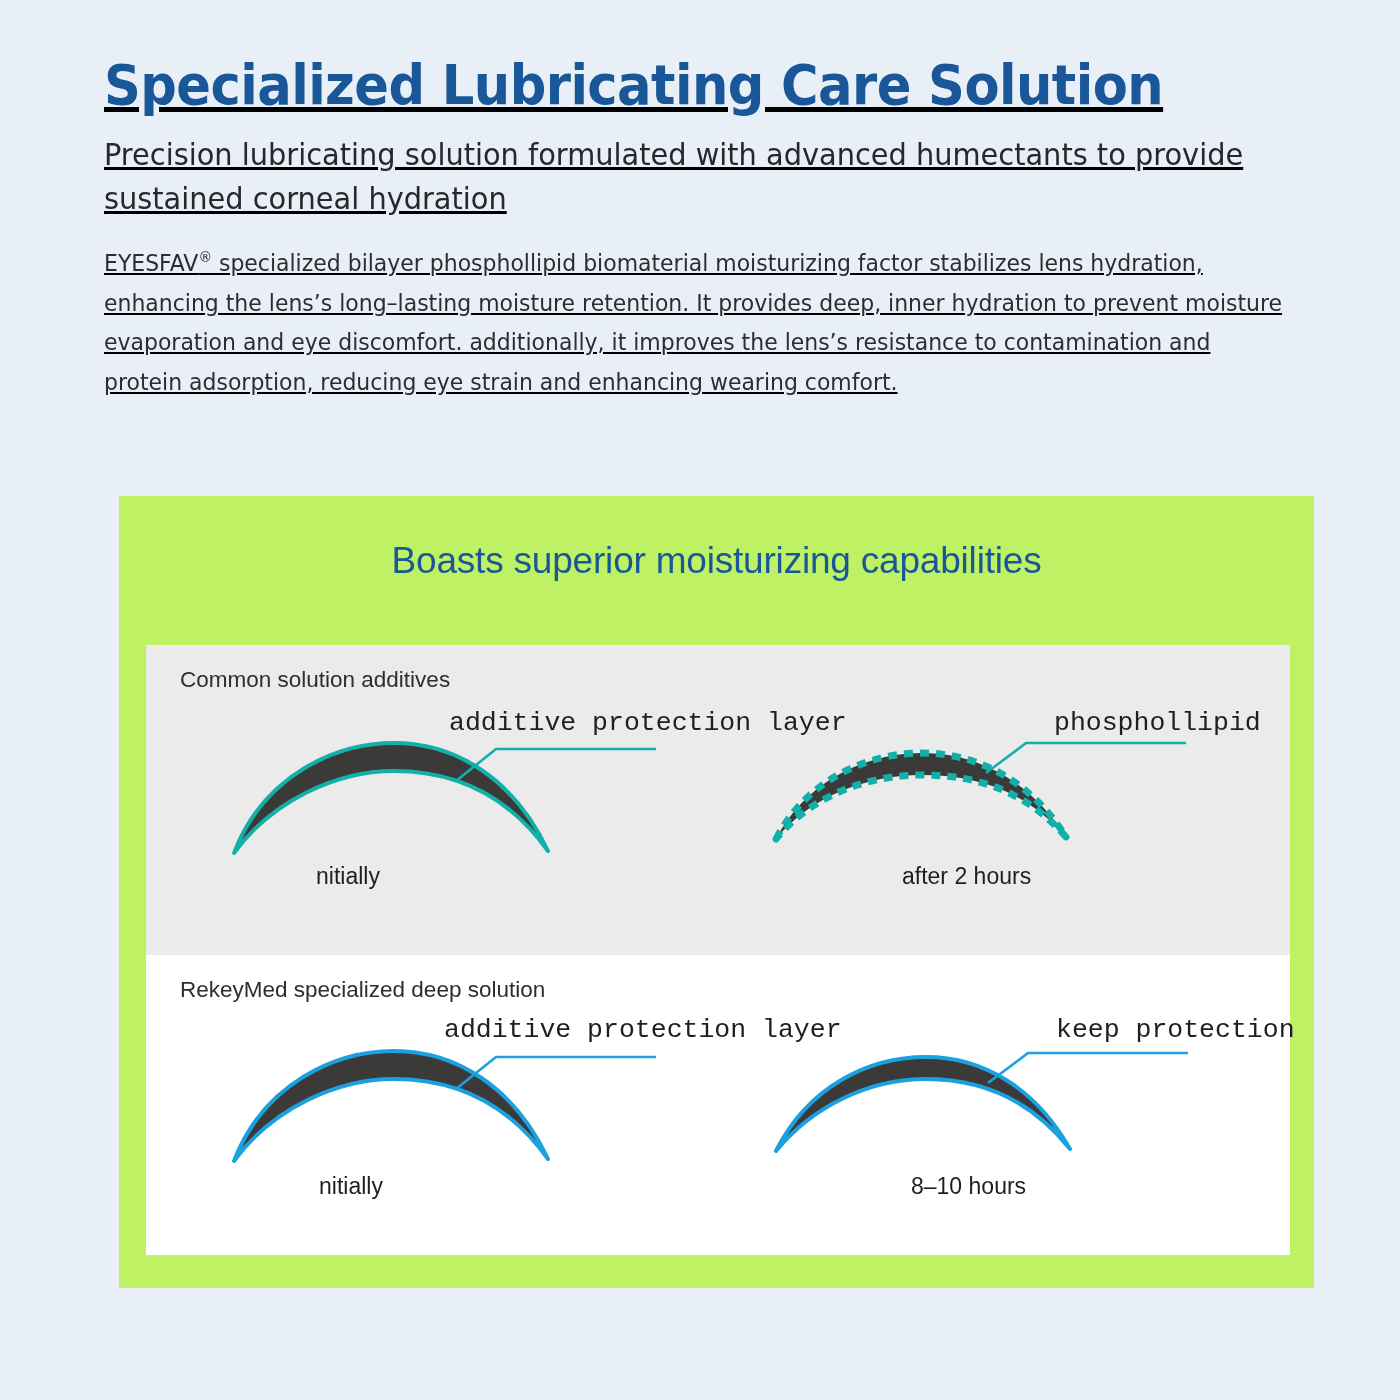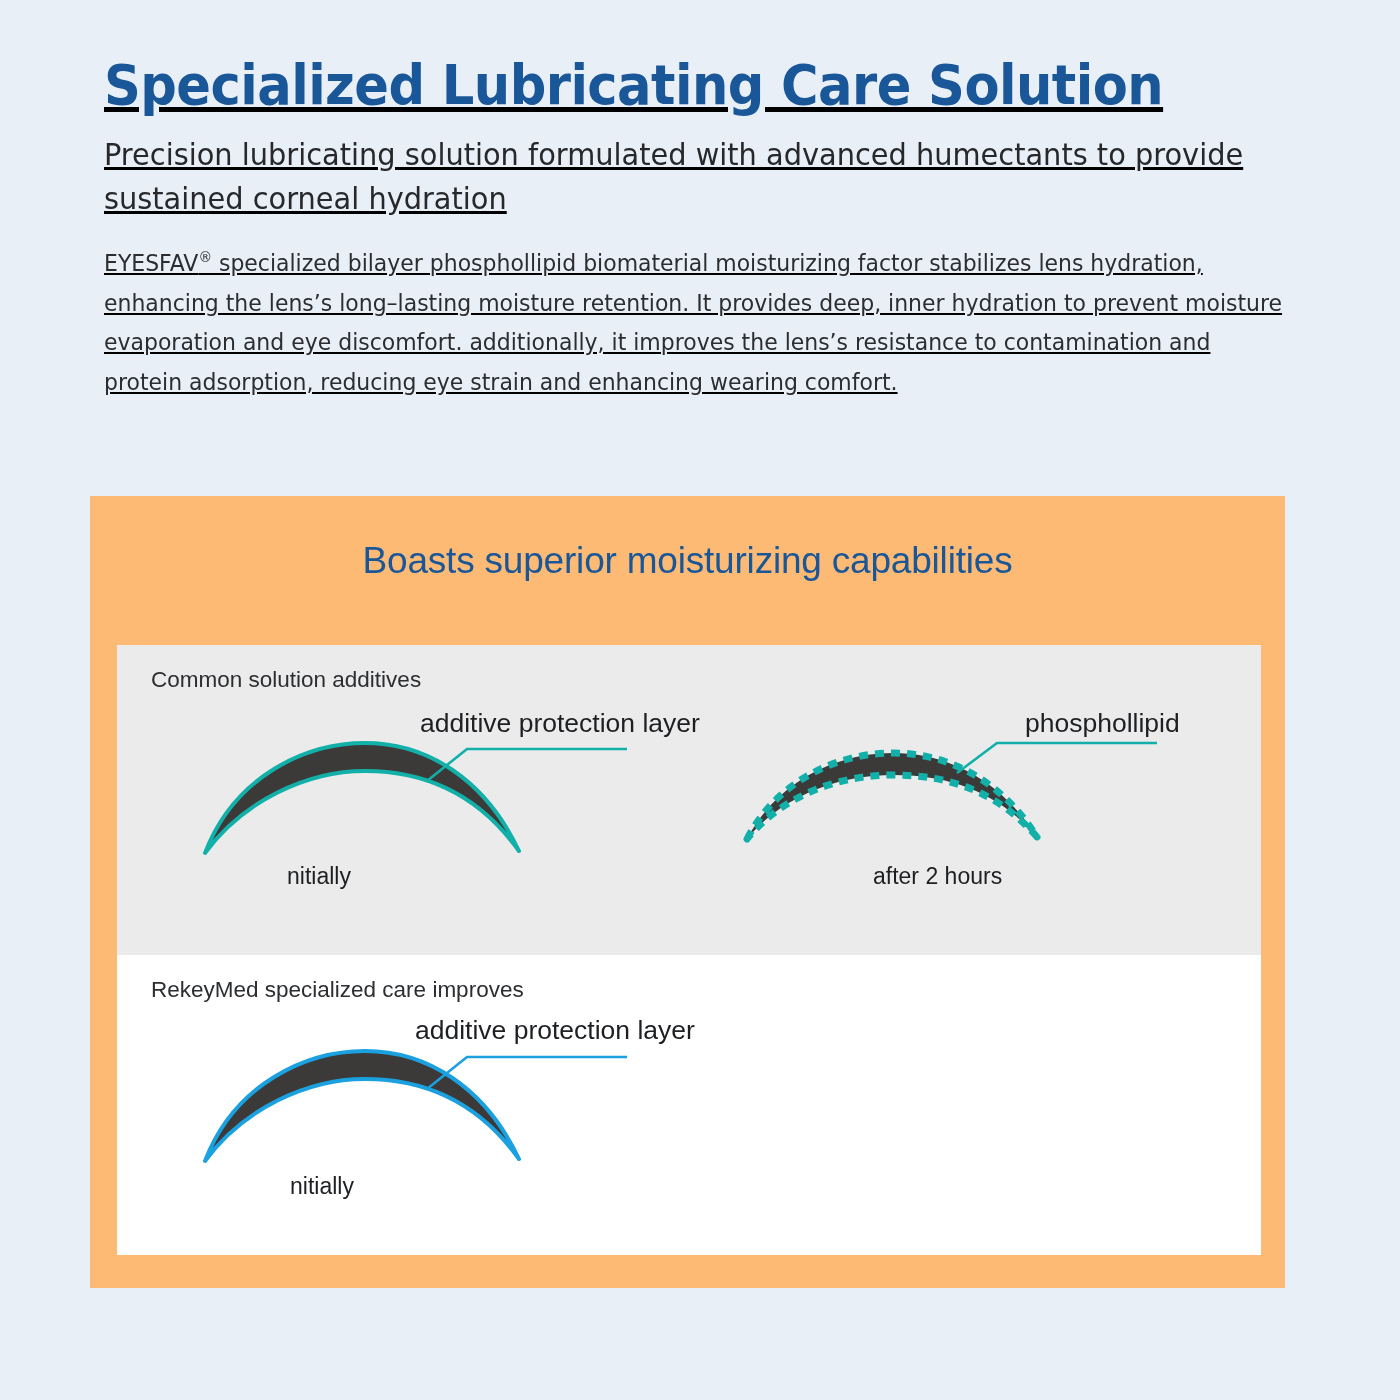--- a/index.html
+++ b/index.html
@@ -66,25 +66,25 @@
   }
   .page-body sup {
     font-size: 0.62em;
     vertical-align: super;
     line-height: 0;
   }
 
   
   .card {
     position: absolute;
-    left: 90px;
+    left: 119px;
     top: 496px;
     width: 1195px;
     height: 792px;
-    background: #fdba74;
+    background: #bef264;
   }
 
   .card-heading {
     position: absolute;
     left: 0;
     right: 0;
     top: 44px;
     text-align: center;
     font-size: 37px;
     font-weight: normal;
@@ -135,21 +135,21 @@
     width: 100%;
     height: 160px;
     display: block;
   }
   .panel-bottom .lens-svg { top: 56px; }
 
   .callout-text {
     position: absolute;
     font-size: 26.5px;
     color: #1d1f22;
-    font-family: Liberation Sans, sans-serif;
+    font-family: Liberation Mono, monospace;
     white-space: nowrap;
   }
   .cell-left  .callout-text { left: 293px; top: 63px; }
   .cell-right .callout-text { left: 318px; top: 63px; }
   .panel-bottom .cell-left  .callout-text { left: 288px; top: 60px; }
   .panel-bottom .cell-right .callout-text { left: 320px; top: 60px; }
 
   .lens-caption {
     position: absolute;
     top: 218px;
@@ -201,27 +201,35 @@
           <path d="M 40 166 C 70 108, 130 80, 186 80 C 244 80, 296 110, 330 164 C 292 120, 244 102, 186 102 C 130 102, 74 124, 40 166 Z" transform="translate(0,-30)" fill="#3b3a39" stroke="#12b0a8" stroke-width="7" stroke-linejoin="round" stroke-dasharray="9 7" stroke-linecap="butt"></path>
           <polyline points="250,70 290,40 450,40" fill="none" stroke="#12b0a8" stroke-width="2.6"></polyline>
         </svg>
         <div class="callout-text">phosphollipid</div>
         <div class="lens-caption">after 2 hours</div>
       </div>
     </div>
 
     <div class="panel panel-bottom">
 
-      <div class="panel-label">RekeyMed specialized care improves</div>
+      <div class="panel-label">RekeyMed specialized deep solution</div>
 
       <div class="lens-cell cell-left">
         <svg class="lens-svg" viewBox="0 0 560 160" preserveAspectRatio="xMinYMin meet">
           <path d="M 78 198 C 108 120, 180 88, 238 88 C 300 88, 358 124, 392 196 C 352 140, 300 116, 238 116 C 180 116, 116 146, 78 198 Z" transform="translate(0,-48)" fill="#3b3a39" stroke="#1ba0e0" stroke-width="4" stroke-linejoin="round"></path>
           <polyline points="300,78 340,46 500,46" fill="none" stroke="#1ba0e0" stroke-width="2.6"></polyline>
         </svg>
         <div class="callout-text">additive protection layer</div>
         <div class="lens-caption">nitially</div>
       </div>
 
+      <div class="lens-cell cell-right">
+        <svg class="lens-svg" viewBox="0 0 554 160" preserveAspectRatio="xMinYMin meet">
+          <path d="M 40 176 C 72 112, 132 82, 190 82 C 248 82, 300 114, 334 174 C 296 126, 248 104, 190 104 C 132 104, 76 132, 40 176 Z" transform="translate(0,-36)" fill="#3b3a39" stroke="#1ba0e0" stroke-width="4" stroke-linejoin="round"></path>
+          <polyline points="252,72 292,42 452,42" fill="none" stroke="#1ba0e0" stroke-width="2.6"></polyline>
+        </svg>
+        <div class="callout-text">keep protection</div>
+        <div class="lens-caption">8–10 hours</div>
+      </div>
     </div>
 
   </div>
 </div>
 
 </body></html>

